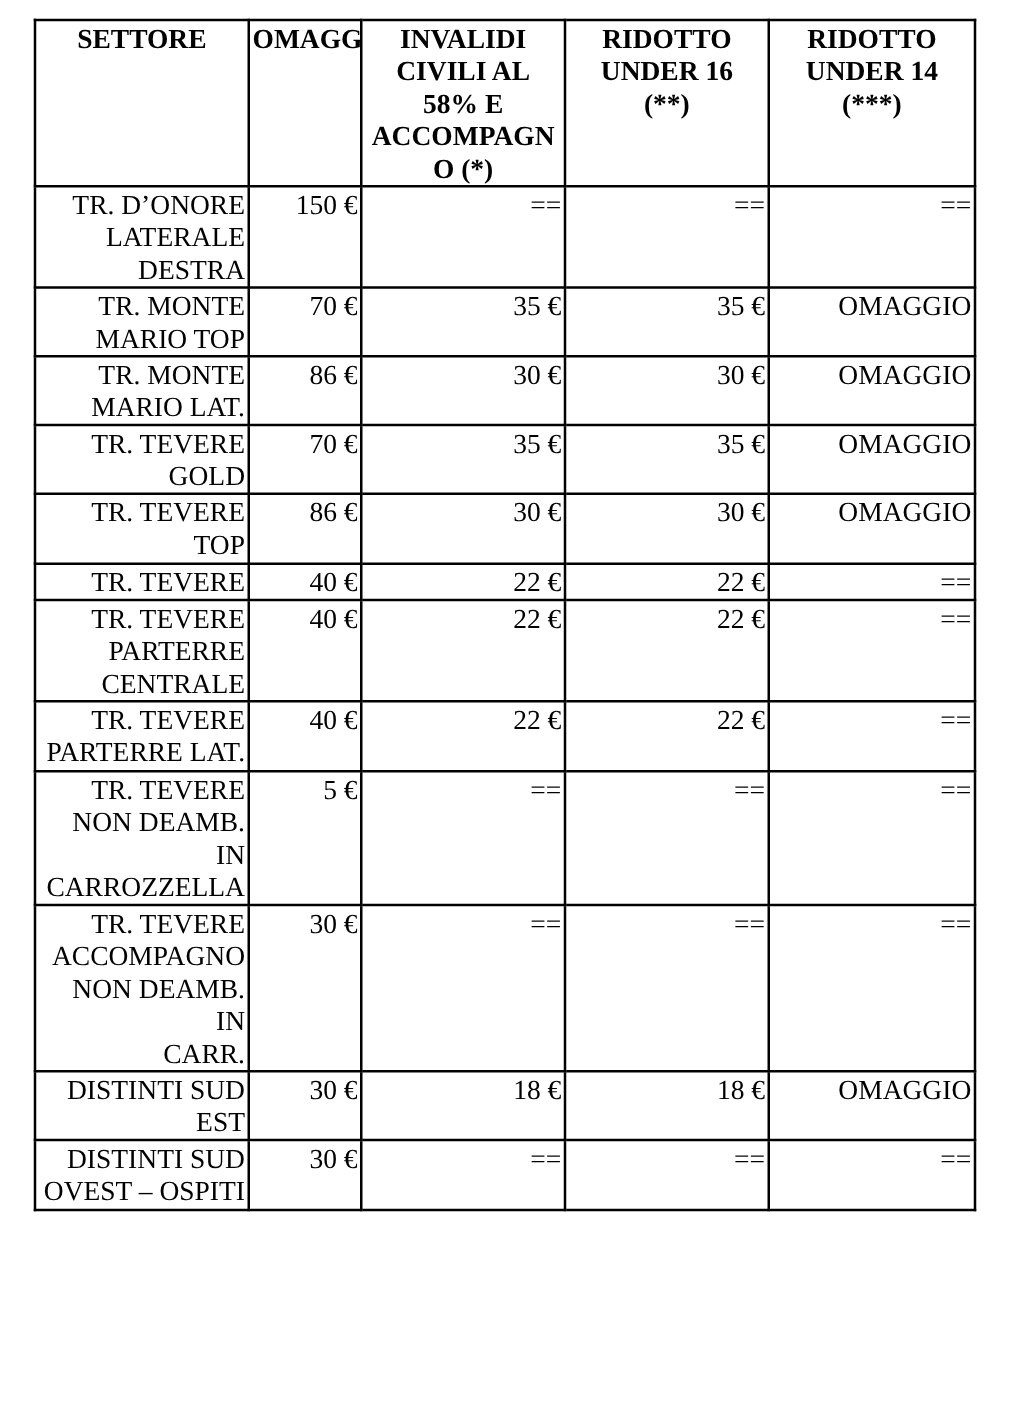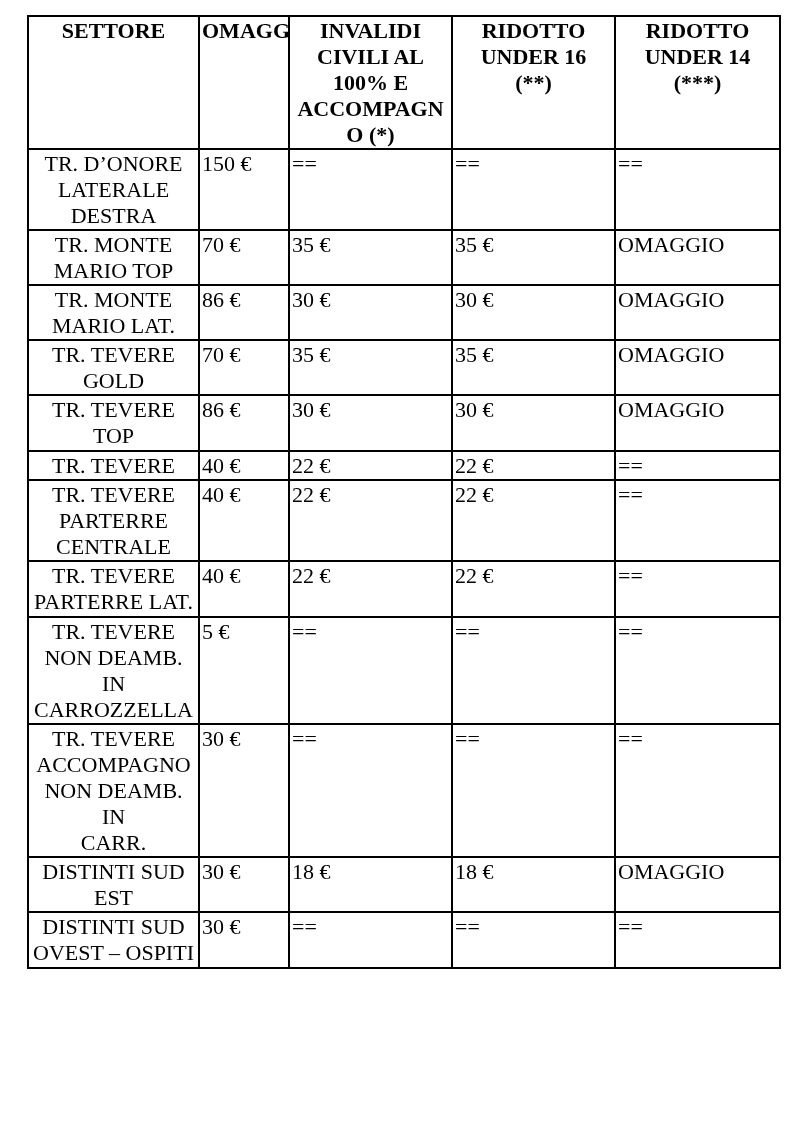--- a/index.html
+++ b/index.html
@@ -32,26 +32,26 @@
     line-height: 26px;
     white-space: pre-line;
     padding: 1px 2px 0 2px;
     overflow: hidden;
   }
   table.prices th {
     font-weight: bold;
     text-align: center;
   }
   td.c-settore {
-    text-align: center;
+    text-align: right;
     padding-left: 3px;
     padding-right: 1px;
   }
   td.c-val {
-    text-align: left;
+    text-align: right;
   }
   col.w-settore { width: 171px; }
   col.w-intero  { width: 90px;  }
   col.w-invalidi{ width: 163px; }
   col.w-u16     { width: 163px; }
   col.w-u14     { width: 165px; }
 </style>
 </head>
 <body>
 
@@ -63,21 +63,21 @@
       <col class="w-invalidi">
       <col class="w-u16">
       <col class="w-u14">
     </colgroup>
     <thead>
       <tr style="height:132px">
         <th>SETTORE</th>
         <th>OMAGGIO</th>
         <th>INVALIDI
 CIVILI AL
-100% E
+58% E
 ACCOMPAGN
 O (*)</th>
         <th>RIDOTTO
 UNDER 16
 (**)</th>
         <th>RIDOTTO
 UNDER 14
 (***)</th>
       </tr>
     </thead>

